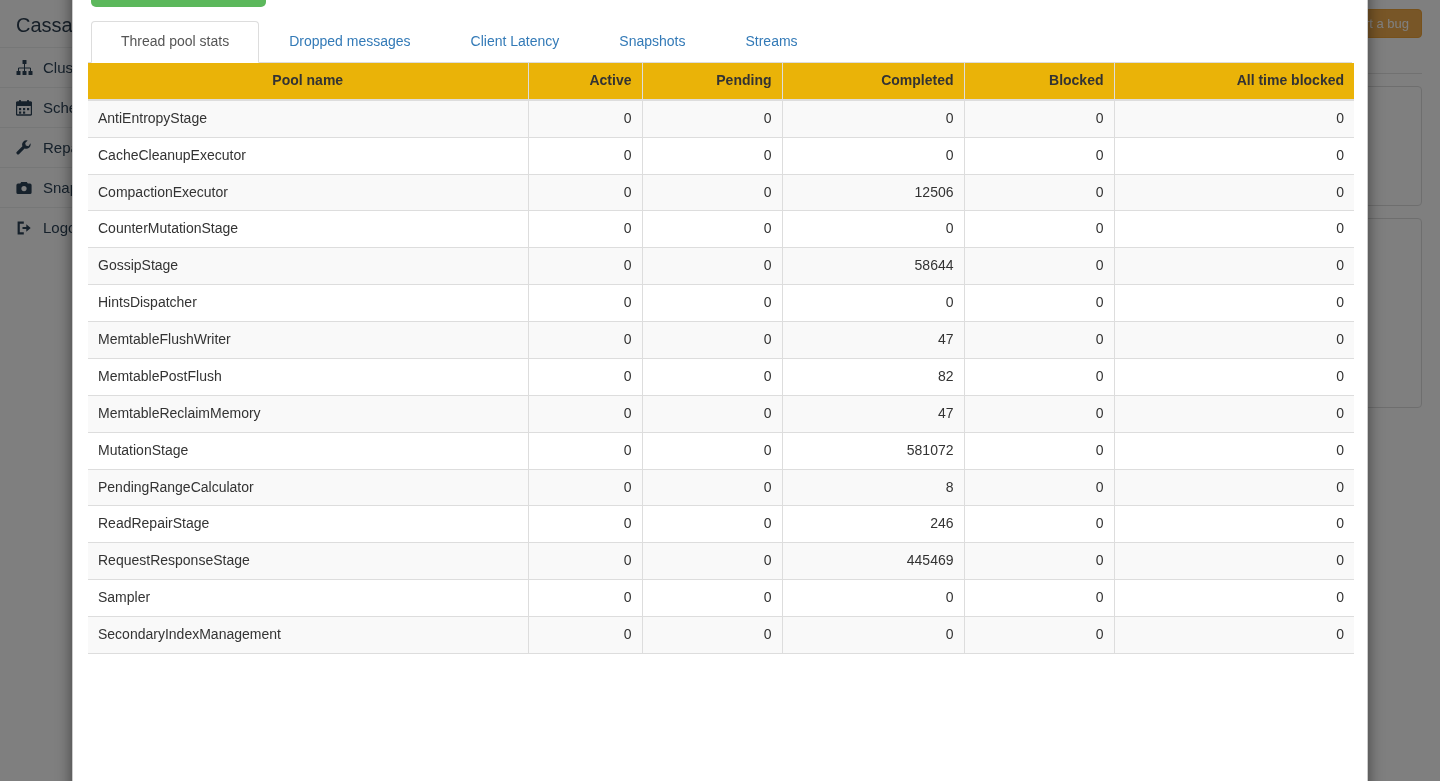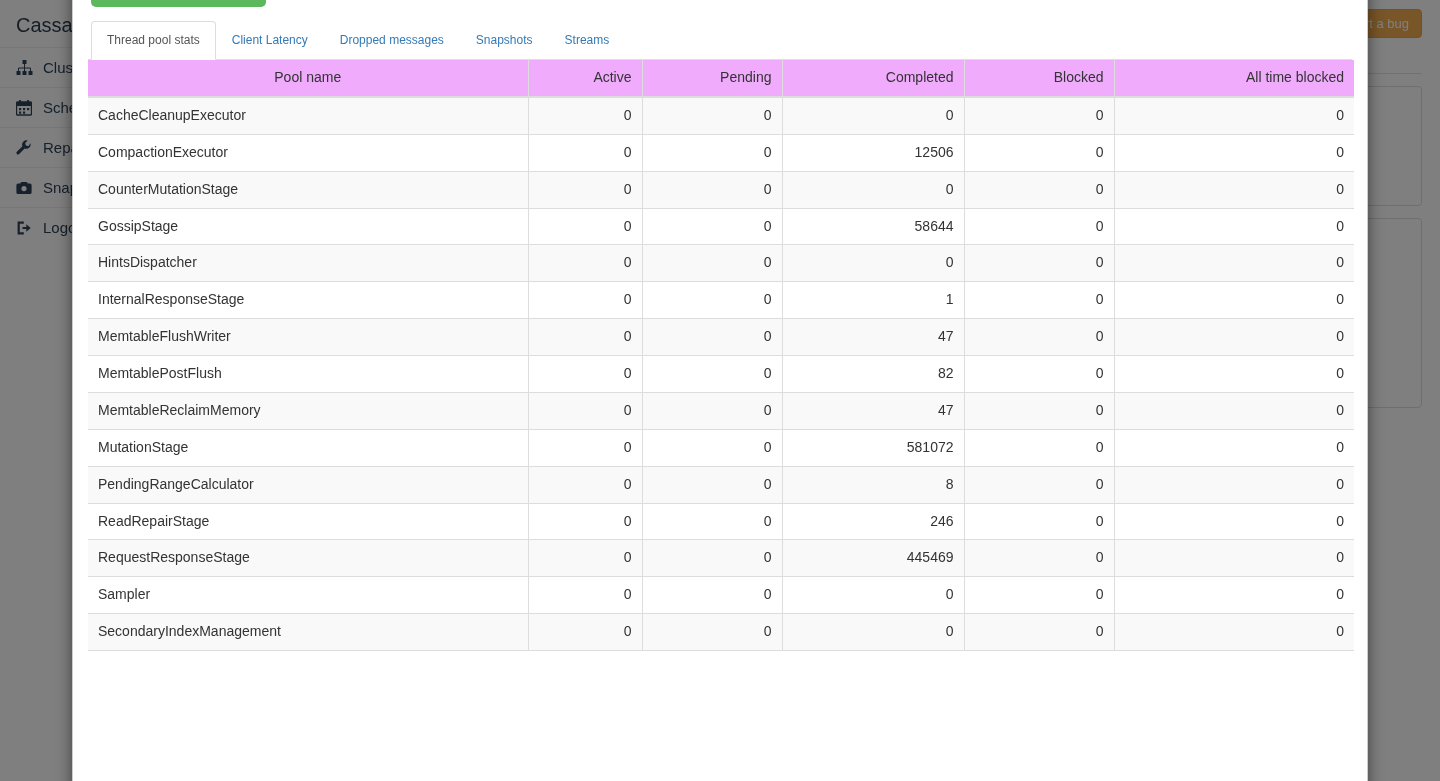--- a/index.html
+++ b/index.html
@@ -94,41 +94,41 @@
   .badge-row { padding: 4px 0 14px 3px; }
 
   
   .nav-tabs {
     display: flex; align-items: flex-end;
     border-bottom: 1px solid #ddd;
     padding-left: 3px;
     list-style: none; margin: 0;
   }
   .nav-tab {
-    font-size: 12px; color: #337ab7; cursor: pointer;
-    padding: 10px 15px; line-height: 1.42;
+    font-size: 14px; color: #337ab7; cursor: pointer;
+    padding: 10px 29px; line-height: 1.42;
     border: 1px solid transparent; border-radius: 4px 4px 0 0;
     margin-bottom: -1px; white-space: nowrap;
   }
   .nav-tab.active {
     color: #555; background: #fff; cursor: default;
     border-color: #ddd #ddd transparent #ddd;
   }
 
   
   table.tps {
     width: 1266px; border-collapse: collapse; table-layout: fixed;
     margin-top: 0;
   }
   table.tps th, table.tps td {
     border: 1px solid #ddd; padding: 8px 10px;
     font-size: 14px; line-height: 1.42; color: #333;
     overflow: hidden; white-space: nowrap; text-overflow: ellipsis;
   }
-  table.tps th { font-weight: 400; border-bottom-width: 2px; background: #f0abfc; }
+  table.tps th { font-weight: 700; border-bottom-width: 2px; background: #eab308; }
   table.tps thead th { border-top: none; }
   table.tps th:first-child, table.tps td:first-child { border-left: none; }
   table.tps th:last-child, table.tps td:last-child { border-right: none; }
   table.tps tbody tr:nth-child(odd) td { background: #f9f9f9; }
   table.tps tbody tr:nth-child(even) td { background: #ffffff; }
   .num { text-align: right; }
   col.c-name { width: 440px; }
   col.c-act  { width: 114px; }
   col.c-pend { width: 140px; }
   col.c-comp { width: 182px; }
@@ -239,22 +239,22 @@
 
   <div class="modal-panel">
     <div class="modal-body">
 
       <div class="badge-row">
         <span class="status-badge">NORMAL - UP</span>
       </div>
 
       <ul class="nav-tabs">
         <li class="nav-tab active">Thread pool stats</li>
+        <li class="nav-tab">Dropped messages</li>
         <li class="nav-tab">Client Latency</li>
-        <li class="nav-tab">Dropped messages</li>
         <li class="nav-tab">Snapshots</li>
         <li class="nav-tab">Streams</li>
       </ul>
 
       <table class="tps">
         <colgroup>
           <col class="c-name">
             <col class="c-act">
             <col class="c-pend">
           <col class="c-comp">
@@ -266,20 +266,28 @@
             <th>Pool name</th>
             <th class="num">Active</th>
             <th class="num">Pending</th>
             <th class="num">Completed</th>
             <th class="num">Blocked</th>
             <th class="num">All time blocked</th>
           </tr>
         </thead>
         <tbody id="tps-body">
             <tr>
+              <td>AntiEntropyStage</td>
+              <td class="num">0</td>
+              <td class="num">0</td>
+              <td class="num">0</td>
+              <td class="num">0</td>
+              <td class="num">0</td>
+            </tr>
+            <tr>
               <td>CacheCleanupExecutor</td>
               <td class="num">0</td>
               <td class="num">0</td>
               <td class="num">0</td>
               <td class="num">0</td>
               <td class="num">0</td>
             </tr>
             <tr>
               <td>CompactionExecutor</td>
               <td class="num">0</td>
@@ -302,28 +310,20 @@
               <td class="num">0</td>
               <td class="num">58644</td>
               <td class="num">0</td>
               <td class="num">0</td>
             </tr>
             <tr>
               <td>HintsDispatcher</td>
               <td class="num">0</td>
               <td class="num">0</td>
               <td class="num">0</td>
-              <td class="num">0</td>
-              <td class="num">0</td>
-            </tr>
-            <tr>
-              <td>InternalResponseStage</td>
-              <td class="num">0</td>
-              <td class="num">0</td>
-              <td class="num">1</td>
               <td class="num">0</td>
               <td class="num">0</td>
             </tr>
             <tr>
               <td>MemtableFlushWriter</td>
               <td class="num">0</td>
               <td class="num">0</td>
               <td class="num">47</td>
               <td class="num">0</td>
               <td class="num">0</td>

